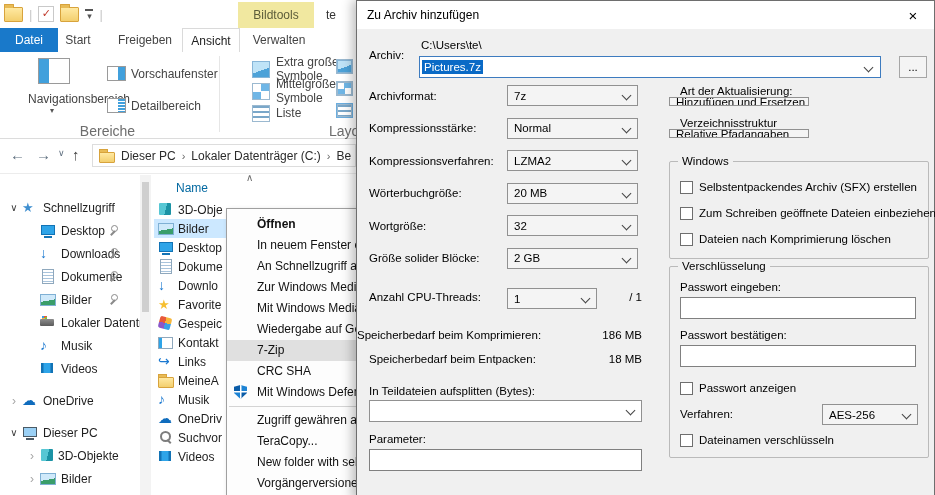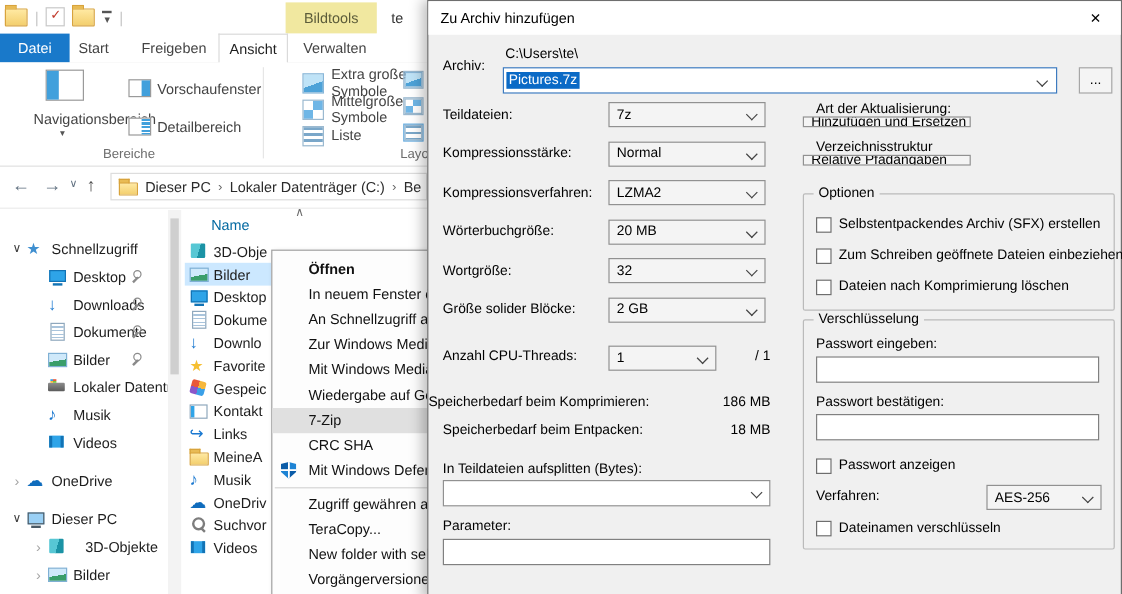--- a/index.html
+++ b/index.html
@@ -18,21 +18,21 @@
   .q-caret .bar{display:block;width:8px;height:2px;background:#555;margin:0 auto 1px;}
   .wintitle{left:326px;top:8px;color:#333;}
   .bildtools{left:238px;top:2px;width:76px;height:26px;background:#f1e8a0;color:#5c5c3a;
              display:flex;align-items:center;justify-content:center;font-size:12px;}
   .tabrow{left:0;top:28px;width:357px;height:24px;background:#fff;border-bottom:1px solid #e4e4e4;}
   .tab{position:absolute;top:0;height:24px;display:flex;align-items:center;justify-content:center;color:#444;}
   .tab-file{left:0;width:58px;background:#1979ca;color:#fff;}
   .tab-sel{background:#fff;border:1px solid #dadada;border-bottom:1px solid #fff;box-sizing:border-box;height:25px;color:#1e1e1e;}
   .ribbon{left:0;top:52px;width:357px;height:86px;background:#fff;border-bottom:1px solid #dcdcdc;}
   .ribbon .vsep{position:absolute;left:219px;top:4px;width:1px;height:76px;background:#e6e6e6;}
-  .grouplabel{position:absolute;top:71px;color:#6d6d6d;font-size:11px;}
+  .grouplabel{position:absolute;top:71px;color:#6d6d6d;font-size:14px;}
   .icon-pane{width:30px;height:24px;background:#fff;border:1px solid #9a9a9a;position:relative;}
   .icon-pane::before{content:'';position:absolute;left:0;top:0;width:10px;height:100%;background:#41a0dc;}
   .icon-pane-sm{width:17px;height:13px;background:#fff;border:1px solid #9a9a9a;position:relative;flex:none;}
   .icon-pane-sm::after{content:'';position:absolute;right:0;top:0;width:7px;height:100%;background:#41a0dc;}
   .icon-pane-det::after{background:repeating-linear-gradient(#41a0dc 0 2px,#fff 2px 3px);}
   .smallbtn{position:absolute;display:flex;align-items:center;gap:5px;color:#444;}
   .navbtn-label{position:absolute;left:0;top:40px;width:104px;text-align:center;color:#444;margin-left:27px;}
   .navbtn-caret{position:absolute;left:0;top:54px;width:104px;text-align:center;color:#555;font-size:8px;}
   .viewrow{position:absolute;display:flex;align-items:center;gap:6px;color:#444;}
   .vicon{width:15px;height:13px;flex:none;position:relative;}
@@ -309,21 +309,21 @@
       </div>
       <div class="side-item gap lvl0">
         <span class="chev open">∨</span>
         <span class="icon icon-pc"></span>
         <span style="margin-left:5px;">Dieser PC</span>
 
       </div>
       <div class="side-item lvl1">
         <span class="chev closed">›</span>
         <span class="icon icon-3d"></span>
-        <span style="margin-left:15px;">3D-Objekte</span>
+        <span style="margin-left:2px;">3D-Objekte</span>
 
       </div>
       <div class="side-item lvl1">
         <span class="chev closed">›</span>
         <span class="icon icon-picture"></span>
         <span style="margin-left:5px;">Bilder</span>
 
       </div>
     </div>
   <div class="abs scrollstrip"></div>
@@ -460,21 +460,21 @@
     <div class="dlabel" style="left:12px;top:48px;">Archiv:</div>
     <div class="dlabel" style="left:64px;top:38px;">C:\Users\te\</div>
     <div class="archive-combo">
       <span class="selected-text">Pictures.7z</span>
     </div>
     <div class="browse-btn">...</div>
 
     <div class="rowflow" style="position:absolute;left:12px;top:84px;">
 
     <div class="frow">
-          <span class="fl">Teildateien:</span>
+          <span class="fl">Archivformat:</span>
           <span class="fc">
             <span>7z</span>
           </span>
         </div>
         <div class="frow">
           <span class="fl">Kompressionsstärke:</span>
           <span class="fc">
             <span>Normal</span>
           </span>
         </div>
@@ -533,21 +533,21 @@
         </div>
         <div class="frow">
           <span class="fl">Verzeichnisstruktur</span>
           <span class="fc">
             <span>Relative Pfadangaben</span>
           </span>
         </div>
       </div>
 
     <div class="groupbox" style="left:312px;top:160px;width:258px;height:96px;">
-      <div class="grouptitle">Optionen</div>
+      <div class="grouptitle">Windows</div>
       <div class="cbflow" style="top:12px;">
 
       <div class="cbrow">
             <span class="cbbox"></span>
             <span>Selbstentpackendes Archiv (SFX) erstellen</span>
           </div>
           <div class="cbrow">
             <span class="cbbox"></span>
             <span>Zum Schreiben geöffnete Dateien einbeziehen</span>
           </div>

